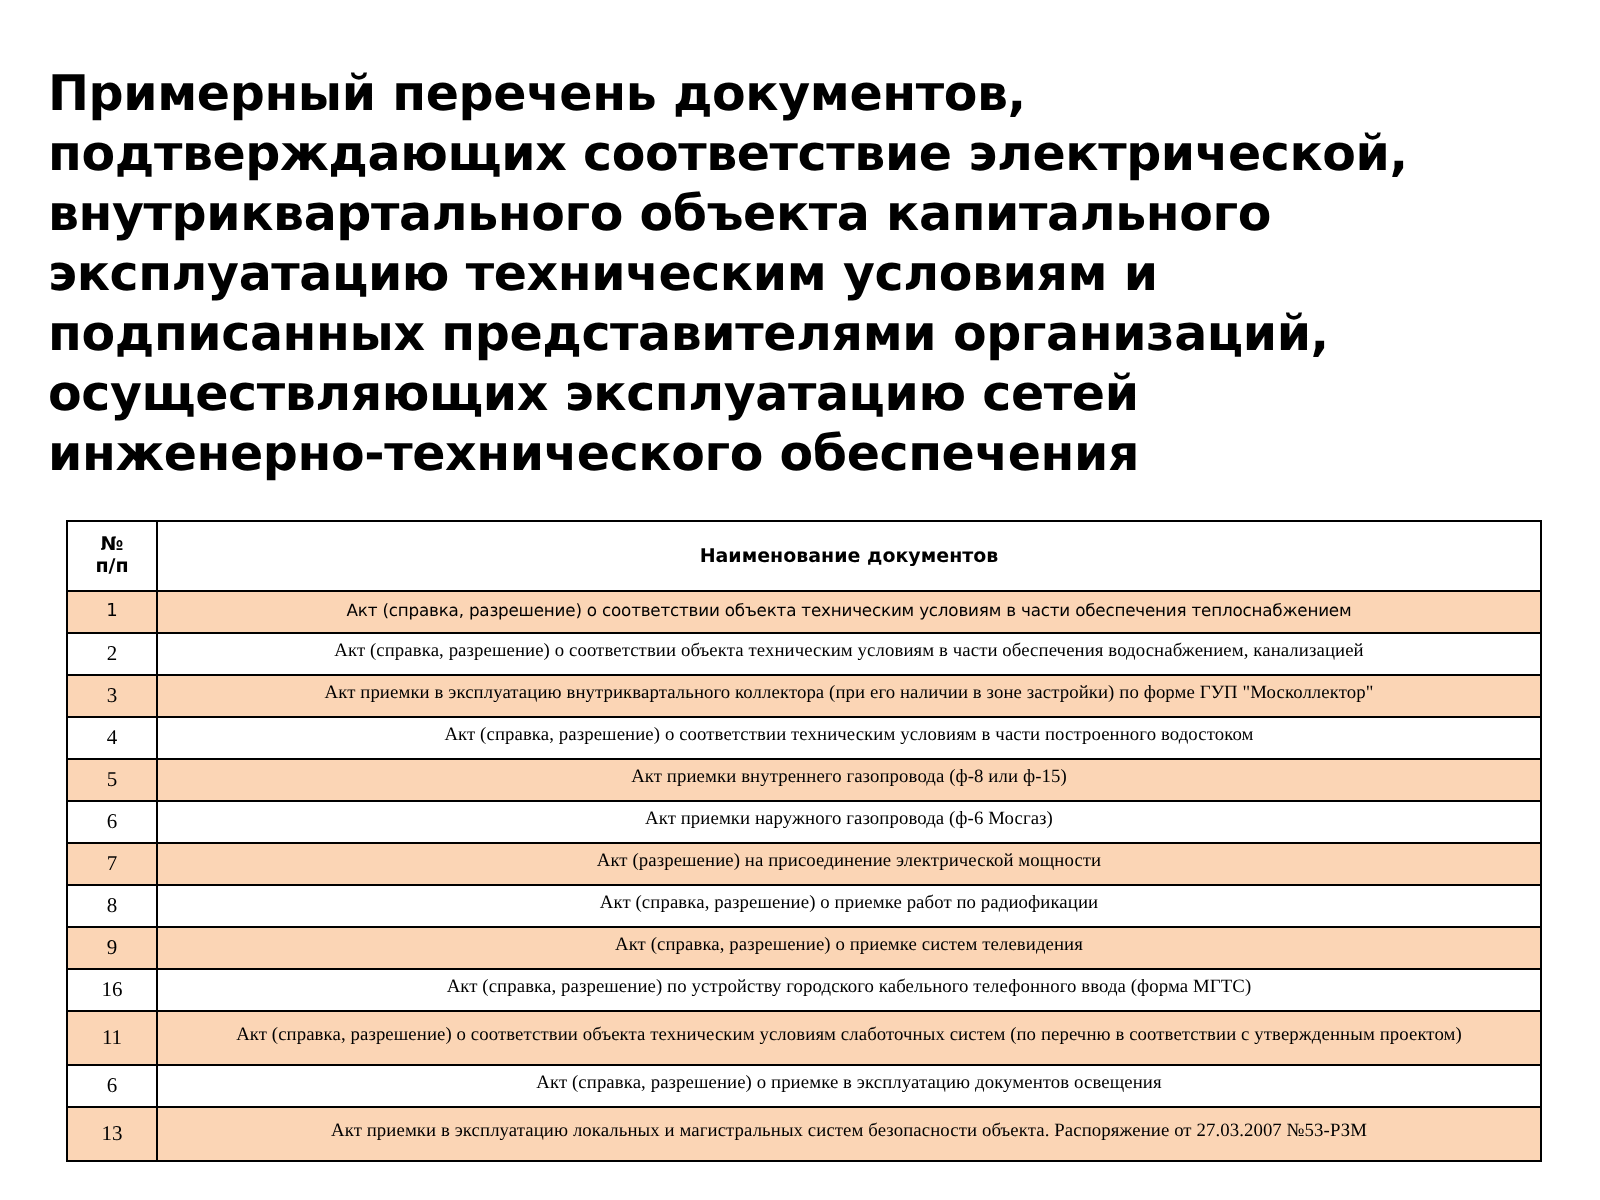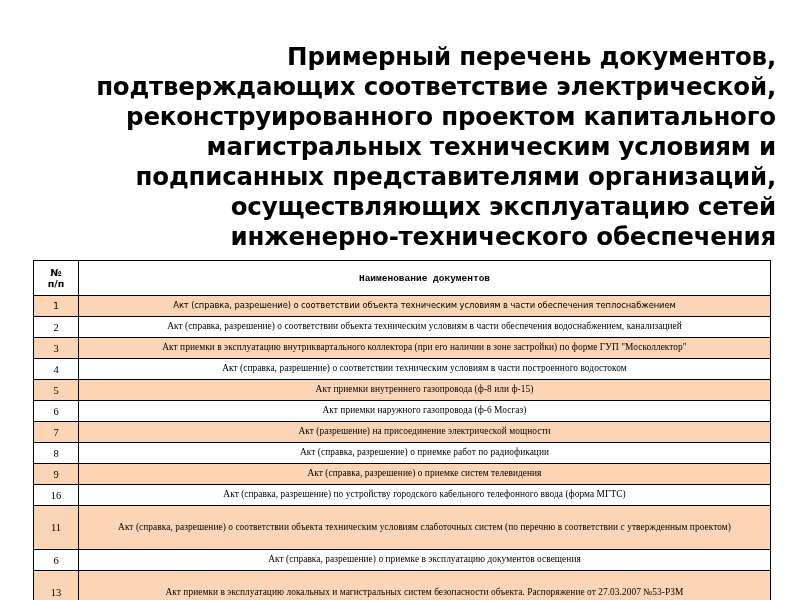--- a/index.html
+++ b/index.html
@@ -18,23 +18,23 @@
     position: relative;
     width: 800px;
     height: 600px;
     box-sizing: border-box;
   }
 
   
   .title-block {
     position: absolute;
     left: 24px;
-    top: 42px;
+    top: 32px;
     width: 752px;
-    text-align: right;
+    text-align: left;
   }
   .title-line {
     font-family: "DejaVu Sans", sans-serif;
     font-weight: bold;
     font-size: 24.5px;
     line-height: 30px;
     color: #000000;
     letter-spacing: -0.2px;
     white-space: nowrap;
   }
@@ -68,21 +68,21 @@
     font-family: "DejaVu Sans", sans-serif;
     font-weight: bold;
     font-size: 9.5px;
     color: #000000;
   }
   th.th-num {
     text-align: center;
     line-height: 11px;
   }
   th.th-num .l1, th.th-num .l2 { display: block; }
-  th.th-name { text-align: center; font-family: Liberation Mono, monospace; }
+  th.th-name { text-align: center; }
 
   tbody td {
     font-size: 9.4px;
     color: #000000;
   }
   td.cell-num {
     text-align: center;
     font-family: "Liberation Serif", serif;
     font-size: 10.5px;
   }
@@ -91,43 +91,43 @@
     font-family: "Liberation Serif", serif;
     padding: 1px 4px 1px 6px;
     line-height: 11.5px;
     letter-spacing: 0.05px;
   }
 
   tr.row-shaded td { background: #fbd5b5; }
   tr.row-plain td { background: #ffffff; }
 
   tbody tr { height: 21px; }
-  tbody tr.row-tall { height: 44px; }
+  tbody tr.row-tall { height: 27px; }
 
   
   tr.row-sans td.cell-name {
     font-family: "DejaVu Sans", sans-serif;
     font-size: 8.4px;
     letter-spacing: -0.1px;
   }
   tr.row-sans td.cell-num {
     font-family: "DejaVu Sans", sans-serif;
     font-size: 9px;
   }
 </style>
 </head>
 <body>
 
 <div class="slide">
 
   <div class="title-block">
     <div class="title-line">Примерный перечень документов,</div>
     <div class="title-line">подтверждающих соответствие электрической,</div>
-    <div class="title-line">реконструированного проектом капитального</div>
-    <div class="title-line">магистральных техническим условиям и</div>
+    <div class="title-line">внутриквартального объекта капитального</div>
+    <div class="title-line">эксплуатацию техническим условиям и</div>
     <div class="title-line">подписанных представителями организаций,</div>
     <div class="title-line">осуществляющих эксплуатацию сетей</div>
     <div class="title-line">инженерно-технического обеспечения</div>
   </div>
 
   <div class="table-wrap">
     <table class="doc-table">
       <colgroup>
         <col class="col-num">
         <col class="col-name">

